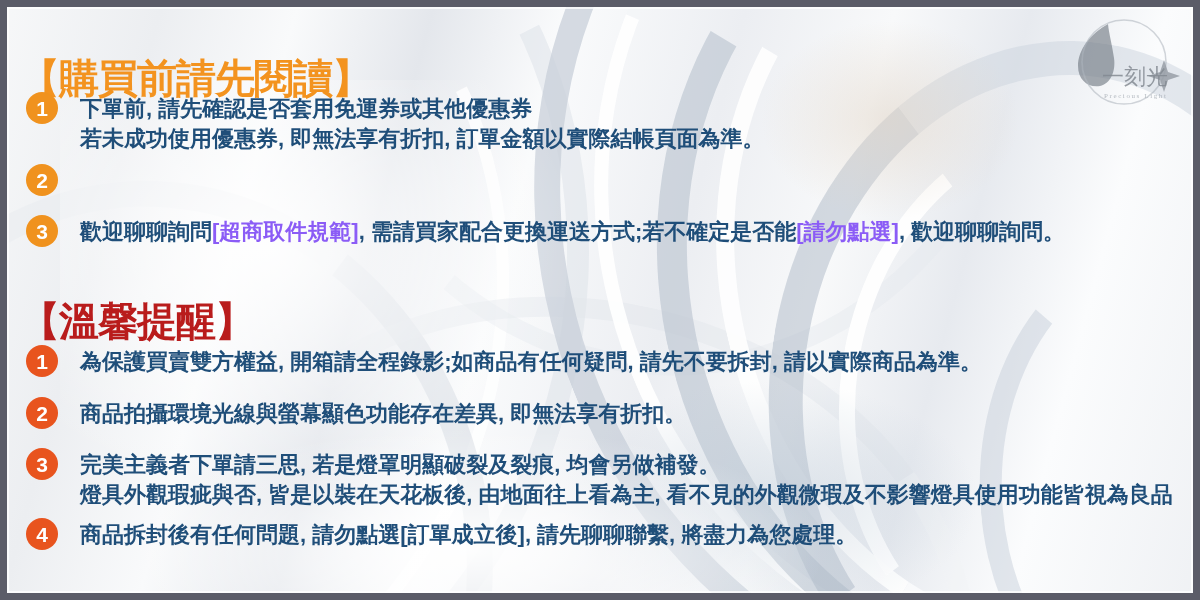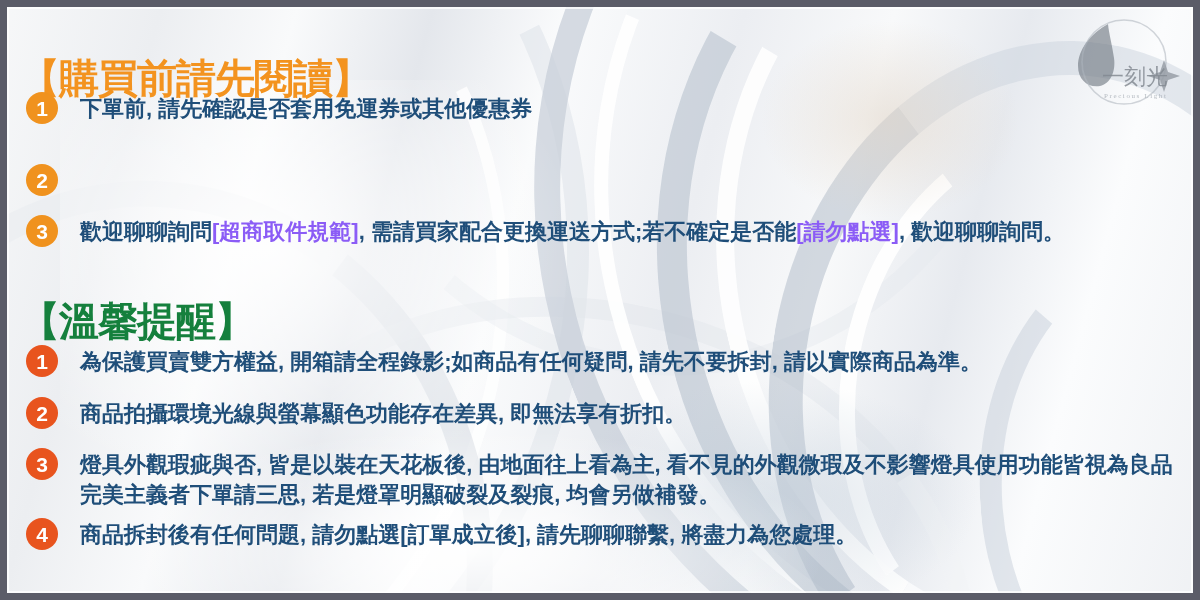--- a/index.html
+++ b/index.html
@@ -196,21 +196,21 @@
   }
   .section-title {
     position: absolute;
     font-weight: 700;
     letter-spacing: -1px;
     white-space: nowrap;
     font-size: 40px;
     line-height: 1;
   }
   #title-1 { left: 20px; top: 25px; color: #F3931F; }
-  #title-2 { left: 20px; top: 268px; color: #15803d; }
+  #title-2 { left: 20px; top: 268px; color: #b91c1c; }
 
   .item {
     position: absolute;
     display: flex;
     align-items: flex-start;
     white-space: nowrap;
   }
   .badge {
     flex: 0 0 auto;
     width: 32px;
@@ -289,20 +289,21 @@
   </svg>
 
   <div class="content">
 
     <h2 class="section-title" id="title-1">【購買前請先閱讀】</h2>
 
     <div class="item" id="s1-i1">
       <div class="badge badge-a">1</div>
       <div class="lines">
         <span class="ln">下單前, 請先確認是否套用免運券或其他優惠券</span>
+        <span class="ln">若未成功使用優惠券, 即無法享有折扣, 訂單金額以實際結帳頁面為準。</span>
       </div>
     </div>
 
     <div class="item" id="s1-i2">
       <div class="badge badge-a">2</div>
     </div>
 
     <div class="item" id="s1-i3">
       <div class="badge badge-a">3</div>
       <div class="lines">
@@ -324,22 +325,22 @@
     <div class="item" id="s2-i2">
       <div class="badge badge-b">2</div>
       <div class="lines">
         <span class="ln">商品拍攝環境光線與螢幕顯色功能存在差異, 即無法享有折扣。</span>
       </div>
     </div>
 
     <div class="item" id="s2-i3">
       <div class="badge badge-b">3</div>
       <div class="lines">
+        <span class="ln">完美主義者下單請三思, 若是燈罩明顯破裂及裂痕, 均會另做補發。</span>
         <span class="ln">燈具外觀瑕疵與否, 皆是以裝在天花板後, 由地面往上看為主, 看不見的外觀微瑕及不影響燈具使用功能皆視為良品</span>
-        <span class="ln">完美主義者下單請三思, 若是燈罩明顯破裂及裂痕, 均會另做補發。</span>
       </div>
     </div>
 
     <div class="item" id="s2-i4">
       <div class="badge badge-b">4</div>
       <div class="lines">
         <span class="ln">商品拆封後有任何問題, 請勿點選[訂單成立後], 請先聊聊聯繫, 將盡力為您處理。</span>
       </div>
     </div>
 

